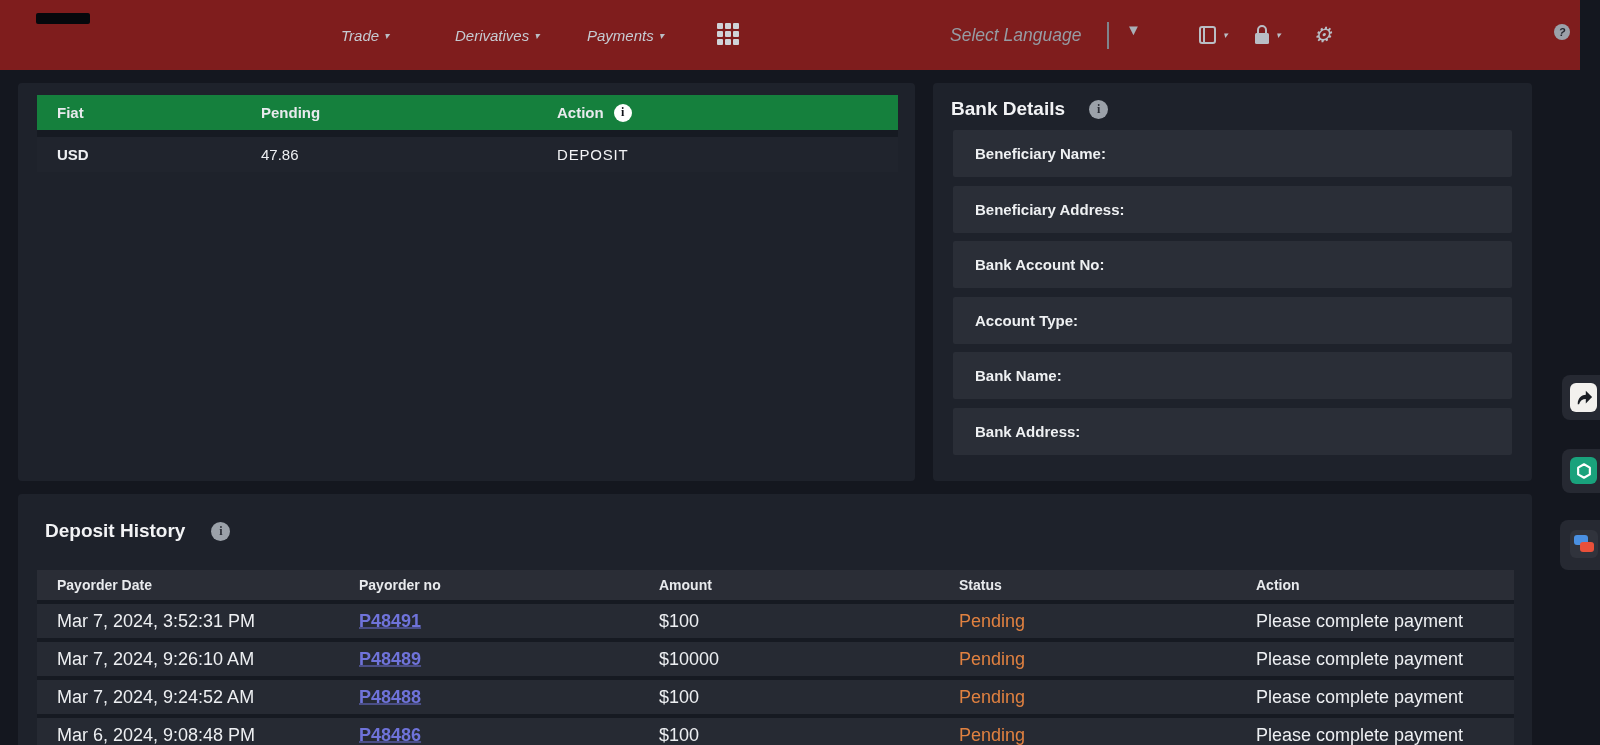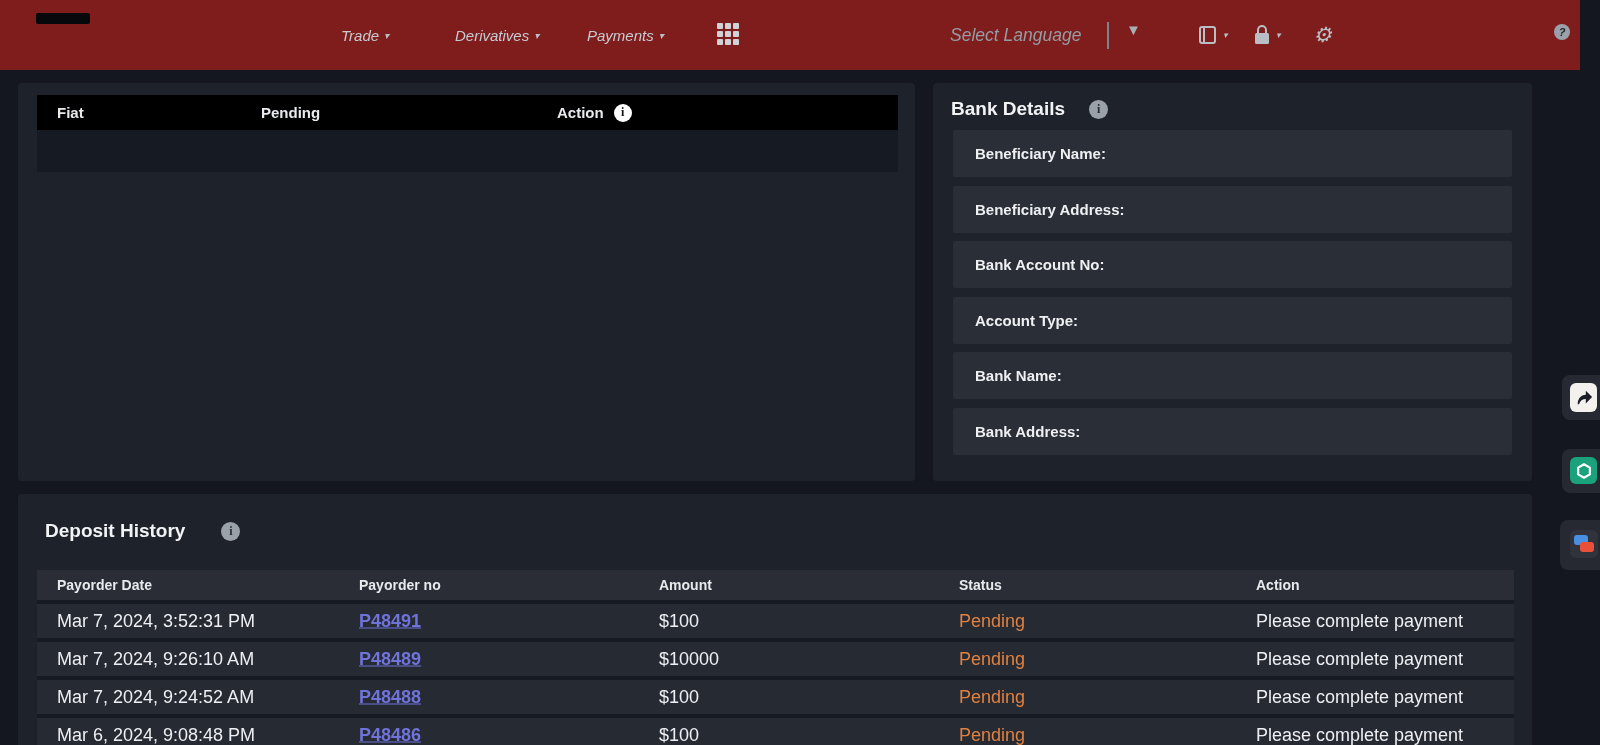--- a/index.html
+++ b/index.html
@@ -39,21 +39,21 @@
   .panel-title { font-size:19px; font-weight:bold; color:#f2f3f5; }
   .info-gray { width:19px; height:19px; border-radius:50%; background:#9ba1a9; color:#2a2d35;
                font-size:12px; font-weight:bold; font-family:"Liberation Serif", serif;
                display:inline-flex; align-items:center; justify-content:center; cursor:pointer; }
   .info-white { width:18px; height:18px; border-radius:50%; background:#ffffff; color:#101218;
                 font-size:12px; font-weight:bold; font-family:"Liberation Serif", serif;
                 display:inline-flex; align-items:center; justify-content:center; cursor:pointer; }
 
   
   .fiat-table-bg { position:absolute; left:19px; top:12px; width:861px; height:77px; background:#161a22; }
-  .fiat-hrow { position:absolute; left:0; top:0; width:861px; height:35px; background:#000000;
+  .fiat-hrow { position:absolute; left:0; top:0; width:861px; height:35px; background:#15803d;
                display:flex; align-items:center; font-size:15px; font-weight:bold; color:#e8eaed; }
   .fiat-drow { position:absolute; left:0; top:42px; width:861px; height:35px; background:#20242d;
                display:flex; align-items:center; font-size:15px; }
   .c-fiat { position:absolute; left:20px; }
   .c-bal  { position:absolute; left:224px; }
   .c-act  { position:absolute; left:520px; display:flex; align-items:center; gap:10px; }
   .deposit-link { color:#f2f3f5; letter-spacing:.8px; cursor:pointer; }
 
   
   .bank-row { position:absolute; left:20px; width:559px; height:47px; background:#2a2e37;
@@ -142,20 +142,27 @@
 <div id="fiat-panel" class="panel">
   <div class="fiat-table-bg">
     <div class="fiat-hrow">
       <span class="c-fiat">Fiat</span>
       <span class="c-bal">Pending</span>
       <span class="c-act">
         <span>Action</span>
         <span class="info-white">i</span>
       </span>
     </div>
+    <div class="fiat-drow">
+      <span class="c-fiat" style="font-weight:bold;">USD</span>
+      <span class="c-bal">47.86</span>
+      <span class="c-act">
+        <span class="deposit-link">DEPOSIT</span>
+      </span>
+    </div>
   </div>
 </div>
 
 <div id="bank-panel" class="panel">
   <div class="abs" style="left:18px; top:15px; display:flex; align-items:center; gap:24px;">
     <span class="panel-title">Bank Details</span>
     <span class="info-gray">i</span>
   </div>
   <div class="bank-row" style="top:47px;">
       <span>Beneficiary Name:</span>
@@ -171,21 +178,21 @@
     </div>
   <div class="bank-row" style="top:269px;">
       <span>Bank Name:</span>
     </div>
   <div class="bank-row" style="top:325px;">
       <span>Bank Address:</span>
     </div>
 </div>
 
 <div id="deposit-panel" class="panel">
-  <div class="abs" style="left:27px; top:26px; display:flex; align-items:center; gap:36px;">
+  <div class="abs" style="left:27px; top:26px; display:flex; align-items:center; gap:26px;">
     <span class="panel-title">Deposit History</span>
     <span class="info-gray">i</span>
   </div>
 
   <div class="dep-table-bg">
     <div class="dep-hrow">
       <div class="col-0">Payorder Date</div>
       <div class="col-1">Payorder no</div>
       <div class="col-2">Amount</div>
       <div class="col-3">Status</div>

